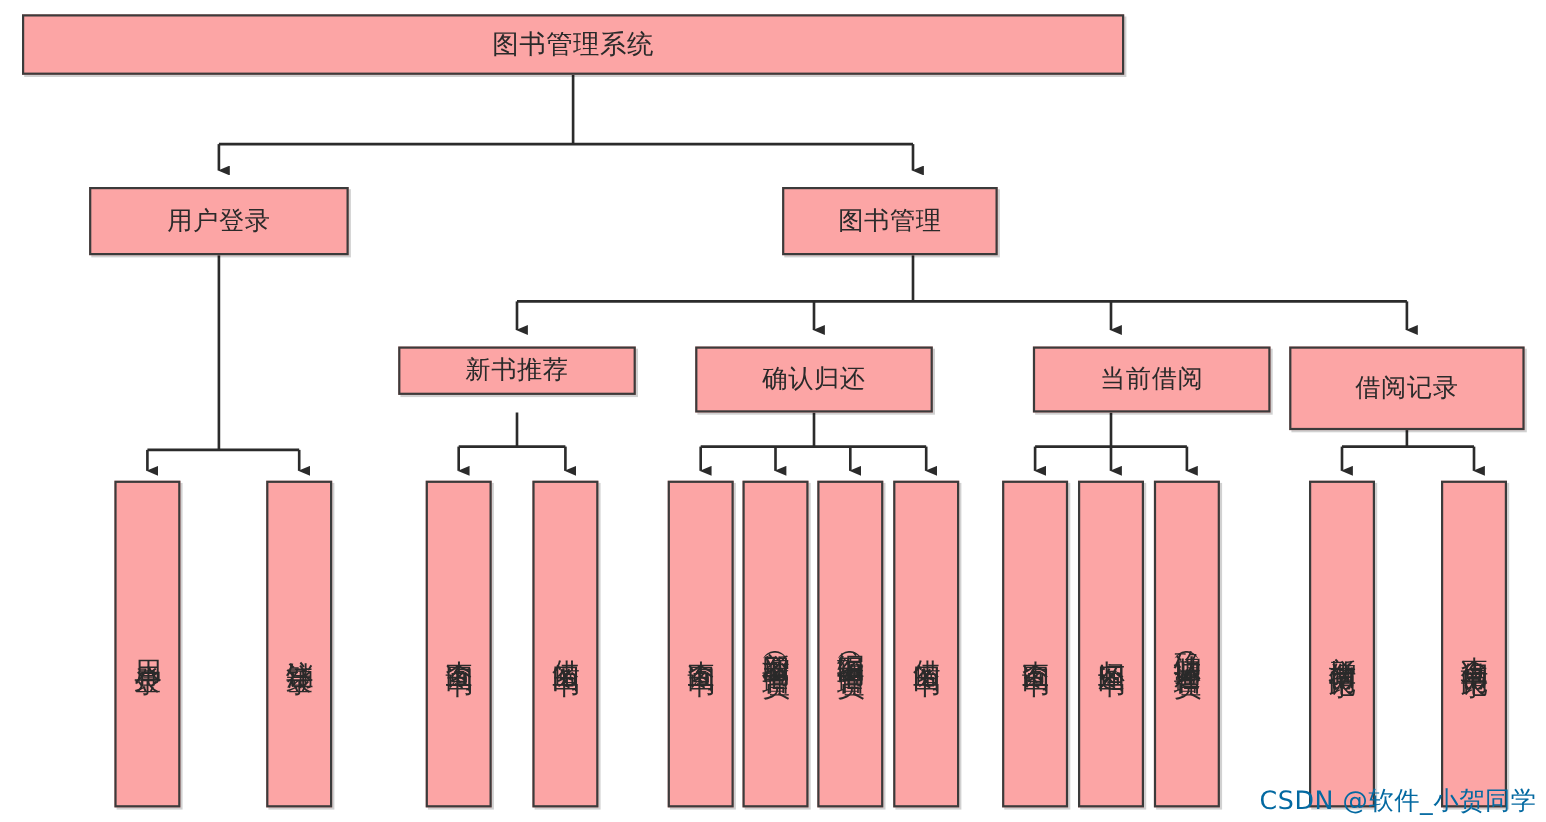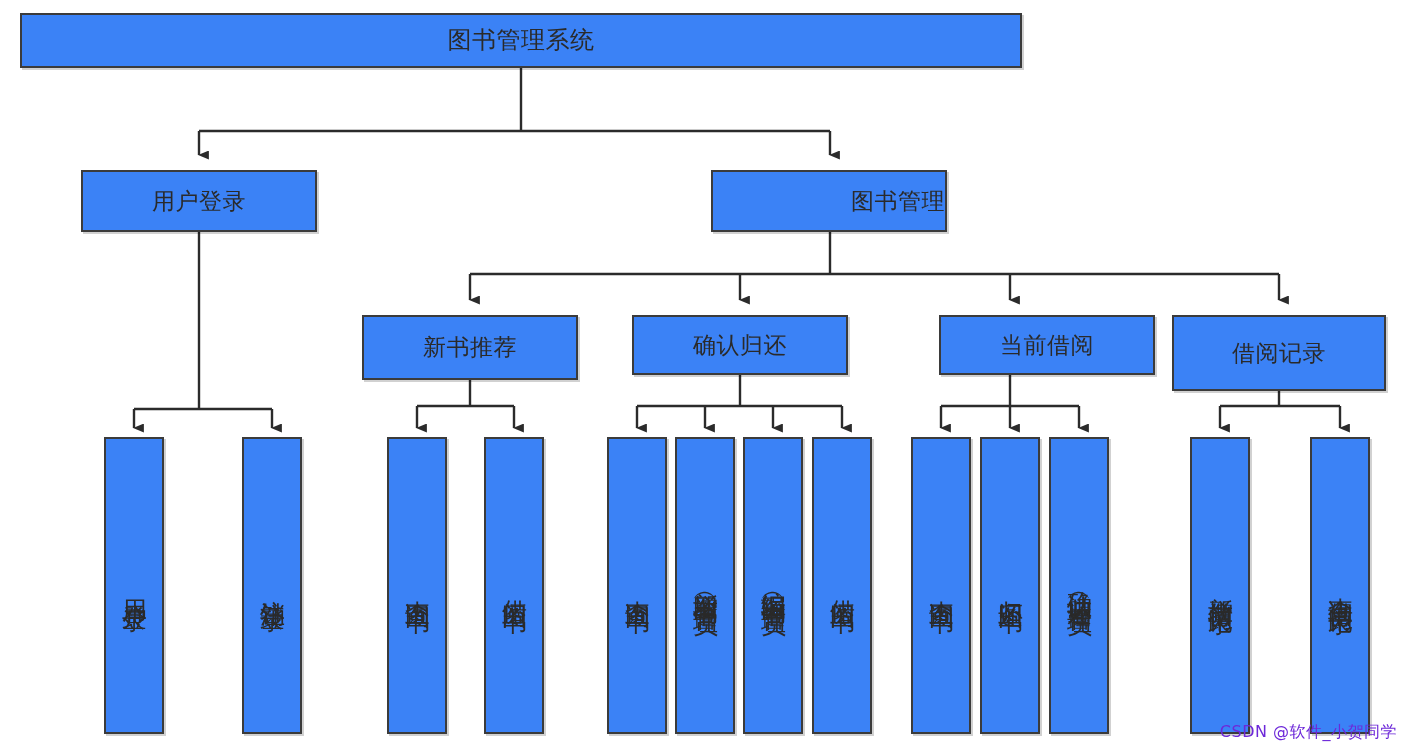--- a/index.html
+++ b/index.html
@@ -20,21 +20,21 @@
   #wires {
     position: absolute;
     left: 0;
     top: 0;
     width: 1405px;
     height: 747px;
   }
   .node {
     position: absolute;
     box-sizing: border-box;
-    background: #3b82f6;
+    background: #fca5a5;
     border: 2px solid #3b3b3b;
     box-shadow: 2px 2px 0 rgba(0,0,0,0.18);
     display: flex;
     align-items: center;
     justify-content: center;
     color: #2a2a2a;
   }
   .node .label {
     display: block;
     text-align: center;
@@ -57,22 +57,22 @@
     text-orientation: upright;
     font-size: 25px;
     line-height: 1.12;
     letter-spacing: 3px;
     max-height: 275px;
   }
   #watermark {
     position: absolute;
     right: 8px;
     bottom: 4px;
-    font-size: 16px;
-    color: #6d28d9;
+    font-size: 23px;
+    color: #0369a1;
     letter-spacing: 0.5px;
     white-space: nowrap;
     pointer-events: none;
   }
 </style>
 </head>
 <body>
 
 <div id="canvas">
 
@@ -126,25 +126,25 @@
     </g>
   </svg>
 
   <div class="node horiz root" style="left:20px; top:13px; width:1002px; height:55px;">
     <span class="label">图书管理系统</span>
   </div>
 
   <div class="node horiz" style="left:81px; top:170px; width:236px; height:62px;">
     <span class="label">用户登录</span>
   </div>
-  <div class="node horiz" style="left:711px; top:170px; width:236px; height:62px;justify-content:flex-end;">
+  <div class="node horiz" style="left:711px; top:170px; width:196px; height:62px;">
     <span class="label">图书管理</span>
   </div>
 
-  <div class="node horiz" style="left:362px; top:315px; width:216px; height:65px;">
+  <div class="node horiz" style="left:362px; top:315px; width:216px; height:44px;">
     <span class="label">新书推荐</span>
   </div>
   <div class="node horiz" style="left:632px; top:315px; width:216px; height:60px;">
     <span class="label">确认归还</span>
   </div>
   <div class="node horiz" style="left:902px; top:315px; width:216px; height:60px;margin-left:37px;">
     <span class="label">当前借阅</span>
   </div>
   <div class="node horiz" style="left:1172px; top:315px; width:214px; height:76px;">
     <span class="label">借阅记录</span>

